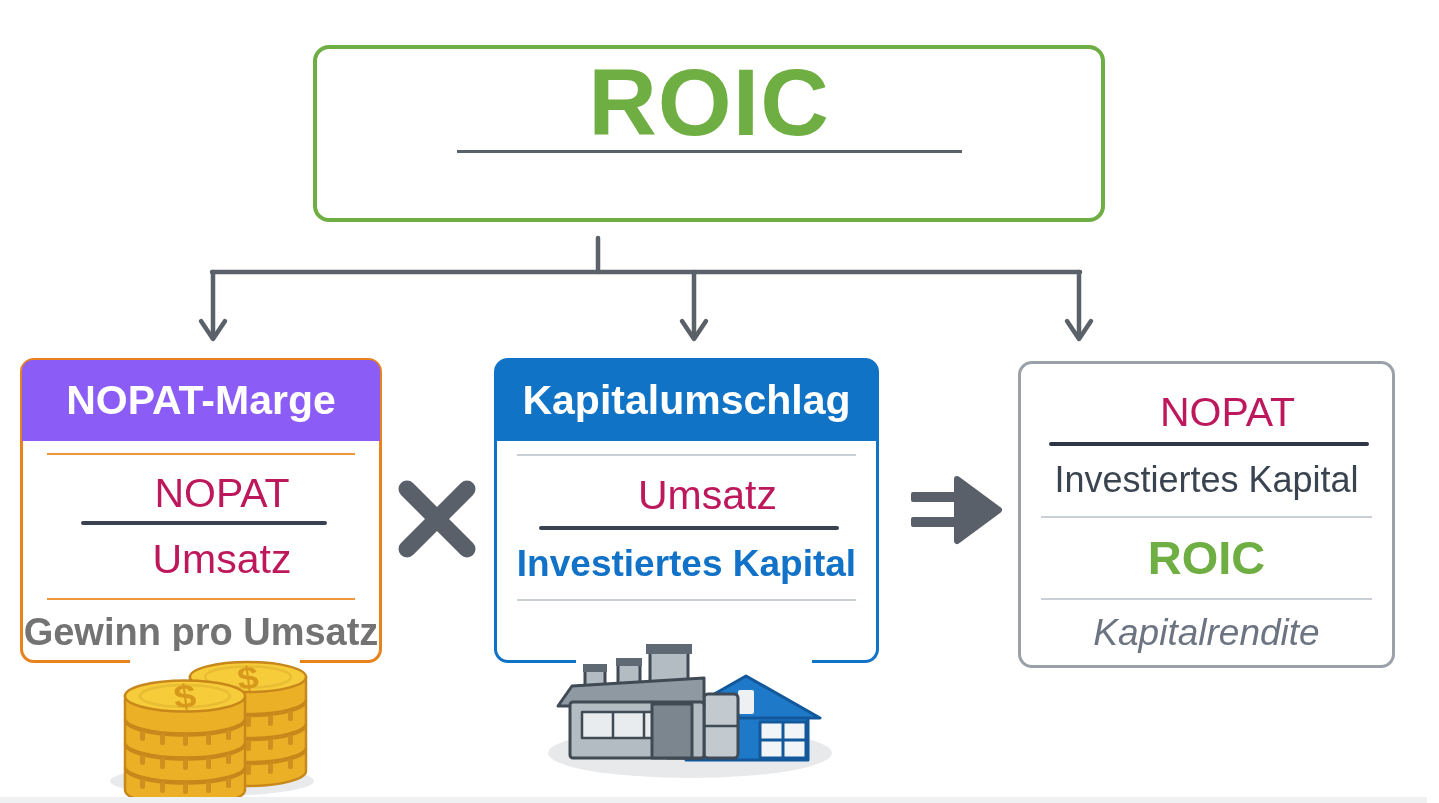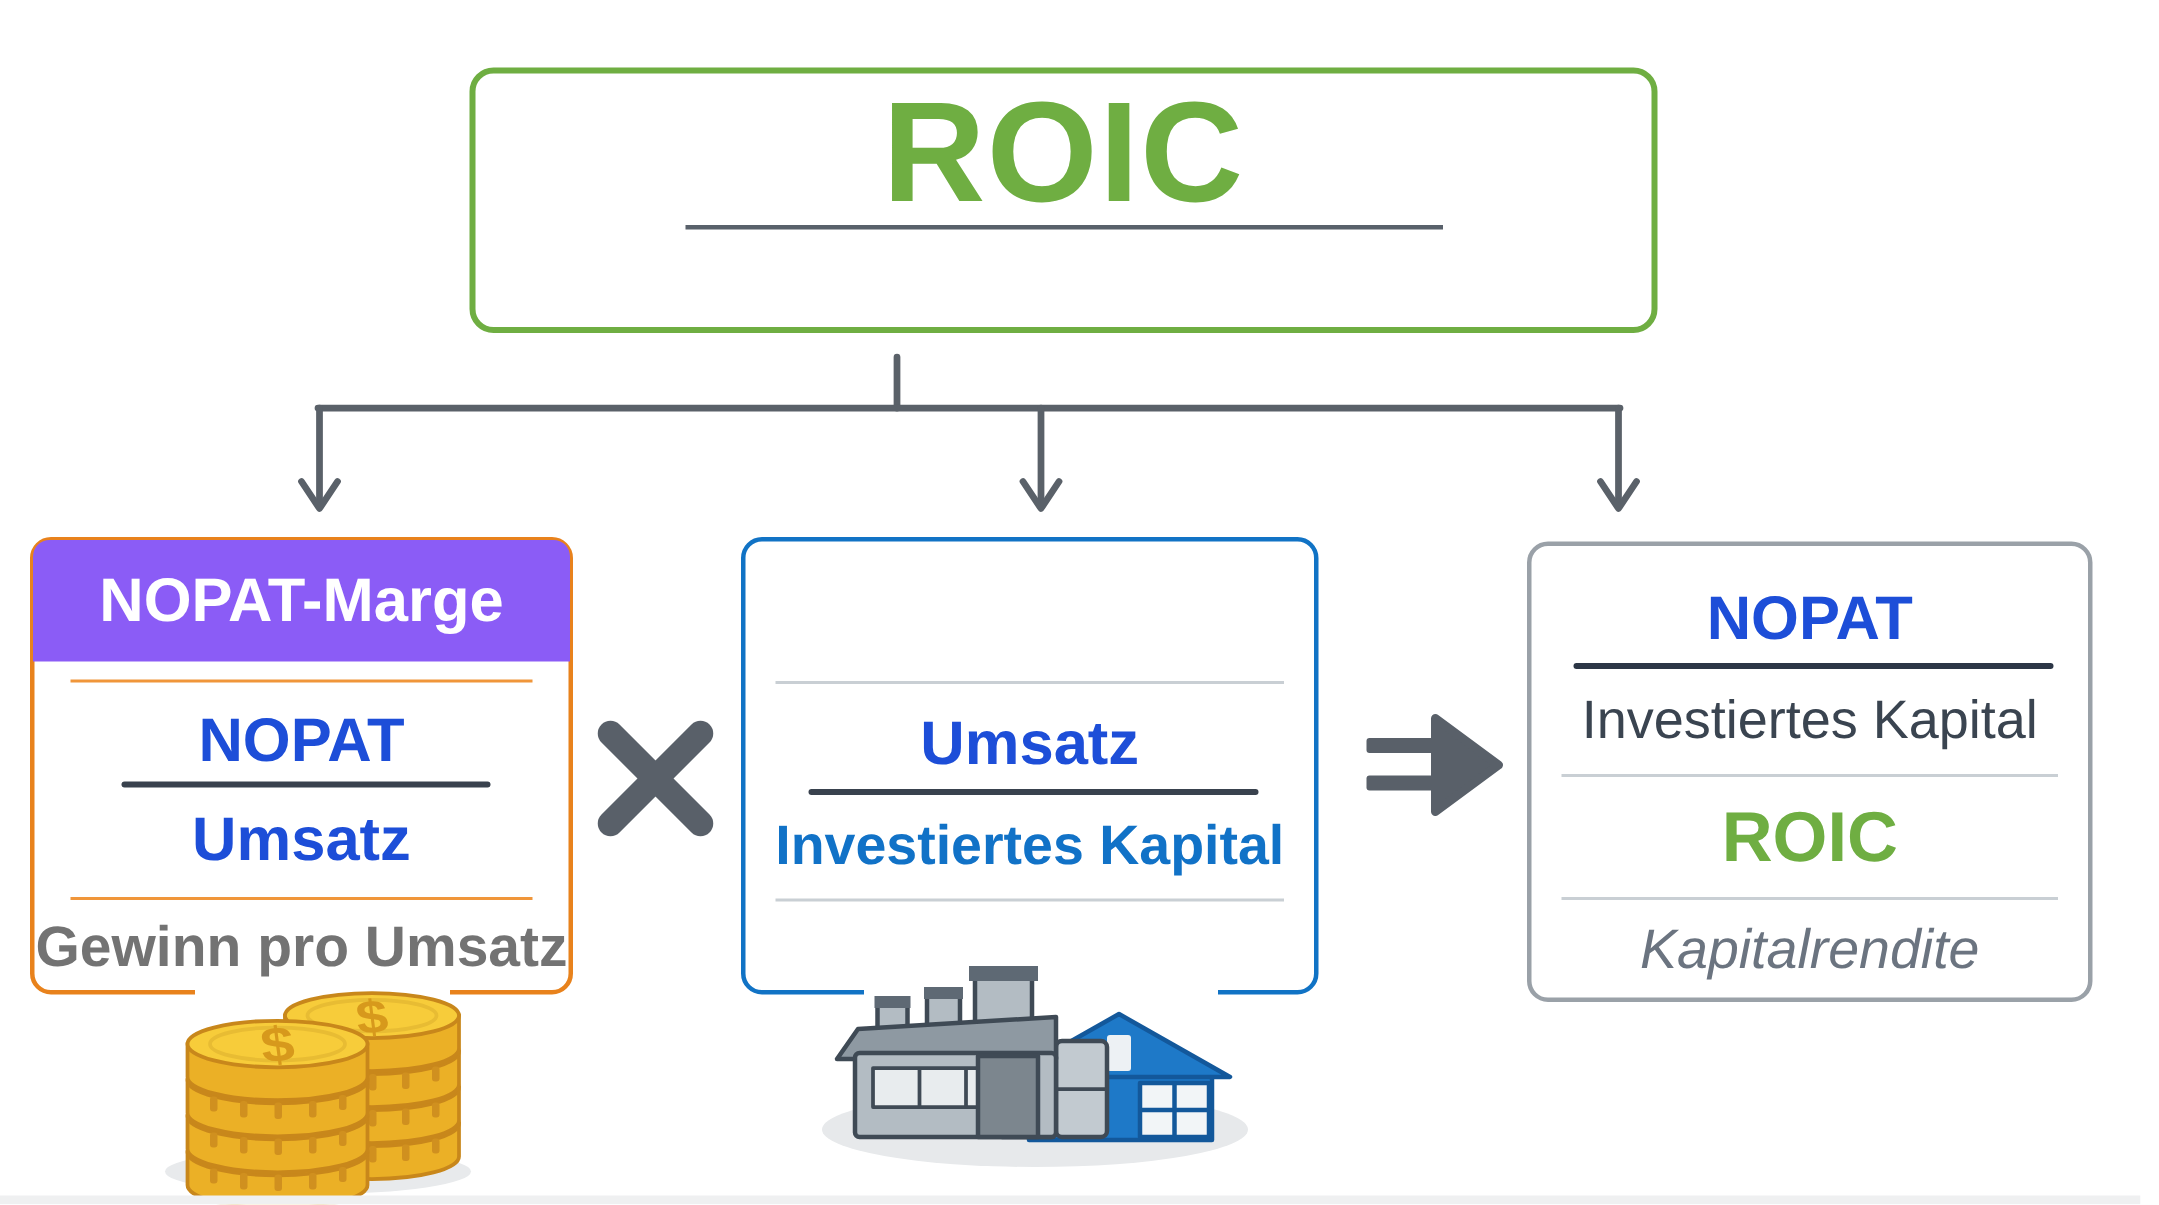--- a/index.html
+++ b/index.html
@@ -21,21 +21,21 @@
   .fbox-blue{left:494px;top:358px;width:385px;height:305px;border-color:#1173C5;}
   .fbox-header{position:absolute;left:-1px;top:-1px;right:-1px;height:81px;border-radius:11px 11px 0 0;
     display:flex;align-items:center;justify-content:center;color:#ffffff;font-weight:bold;font-size:41px;}
   .fbox-orange .fbox-header{background:#8b5cf6;}
   .fbox-blue .fbox-header{background:#1173C5;}
   .row{position:absolute;left:0;width:100%;text-align:center;}
   .sep{position:absolute;height:2px;}
   .sep-orange{background:#F0963A;left:24px;right:24px;}
   .sep-gray{background:#C9CFD4;left:20px;right:20px;}
   .fracbar{position:absolute;height:4px;border-radius:2px;background:#39424E;}
-  .dark-text{color:#1d4ed8;font-weight:bold;font-size:41px;}
+  .dark-text{color:#be185d;font-weight:normal;font-size:41px;padding-left:21px;}
   .caption-orange{color:#737373;font-weight:bold;font-size:38px;}
   .blue-text{color:#1172C7;font-weight:bold;font-size:37px;}
   .caption-blue{color:#1B79CE;font-style:italic;font-weight:bold;font-size:35px;}
   
   .rbox{left:1018px;top:361px;width:377px;height:307px;border:3px solid #9AA1A8;border-radius:14px;}
   .rbox .den{color:#3A4450;font-size:36px;font-weight:500;}
   .rbox .roic{color:#6FAE42;font-weight:bold;font-size:47px;}
   .rbox .caption{color:#6B7480;font-style:italic;font-size:37px;}
   
   .overlay{position:absolute;left:0;top:0;width:1439px;height:803px;z-index:5;pointer-events:none;}
@@ -55,20 +55,21 @@
     <div class="fbox-header">NOPAT-Marge</div>
     <div class="sep sep-orange" style="top:92px;"></div>
     <div class="row dark-text" style="top:106px;line-height:52px;">NOPAT</div>
     <div class="fracbar" style="top:160px;left:58px;width:246px;"></div>
     <div class="row dark-text" style="top:172px;line-height:52px;">Umsatz</div>
     <div class="sep sep-orange" style="top:237px;"></div>
     <div class="row caption-orange" style="top:247px;line-height:48px;">Gewinn pro Umsatz</div>
   </div>
 
   <div class="box fbox fbox-blue">
+    <div class="fbox-header">Kapitalumschlag</div>
     <div class="sep sep-gray" style="top:93px;"></div>
     <div class="row dark-text" style="top:108px;line-height:52px;">Umsatz</div>
     <div class="fracbar" style="top:165px;left:42px;width:300px;"></div>
     <div class="row blue-text" style="top:177px;line-height:52px;">Investiertes Kapital</div>
     <div class="sep sep-gray" style="top:238px;"></div>
   </div>
 
   <div class="box rbox">
     <div class="row dark-text" style="top:22px;line-height:52px;">NOPAT</div>
     <div class="fracbar" style="top:78px;left:28px;width:320px;background:#2C3646;"></div>

